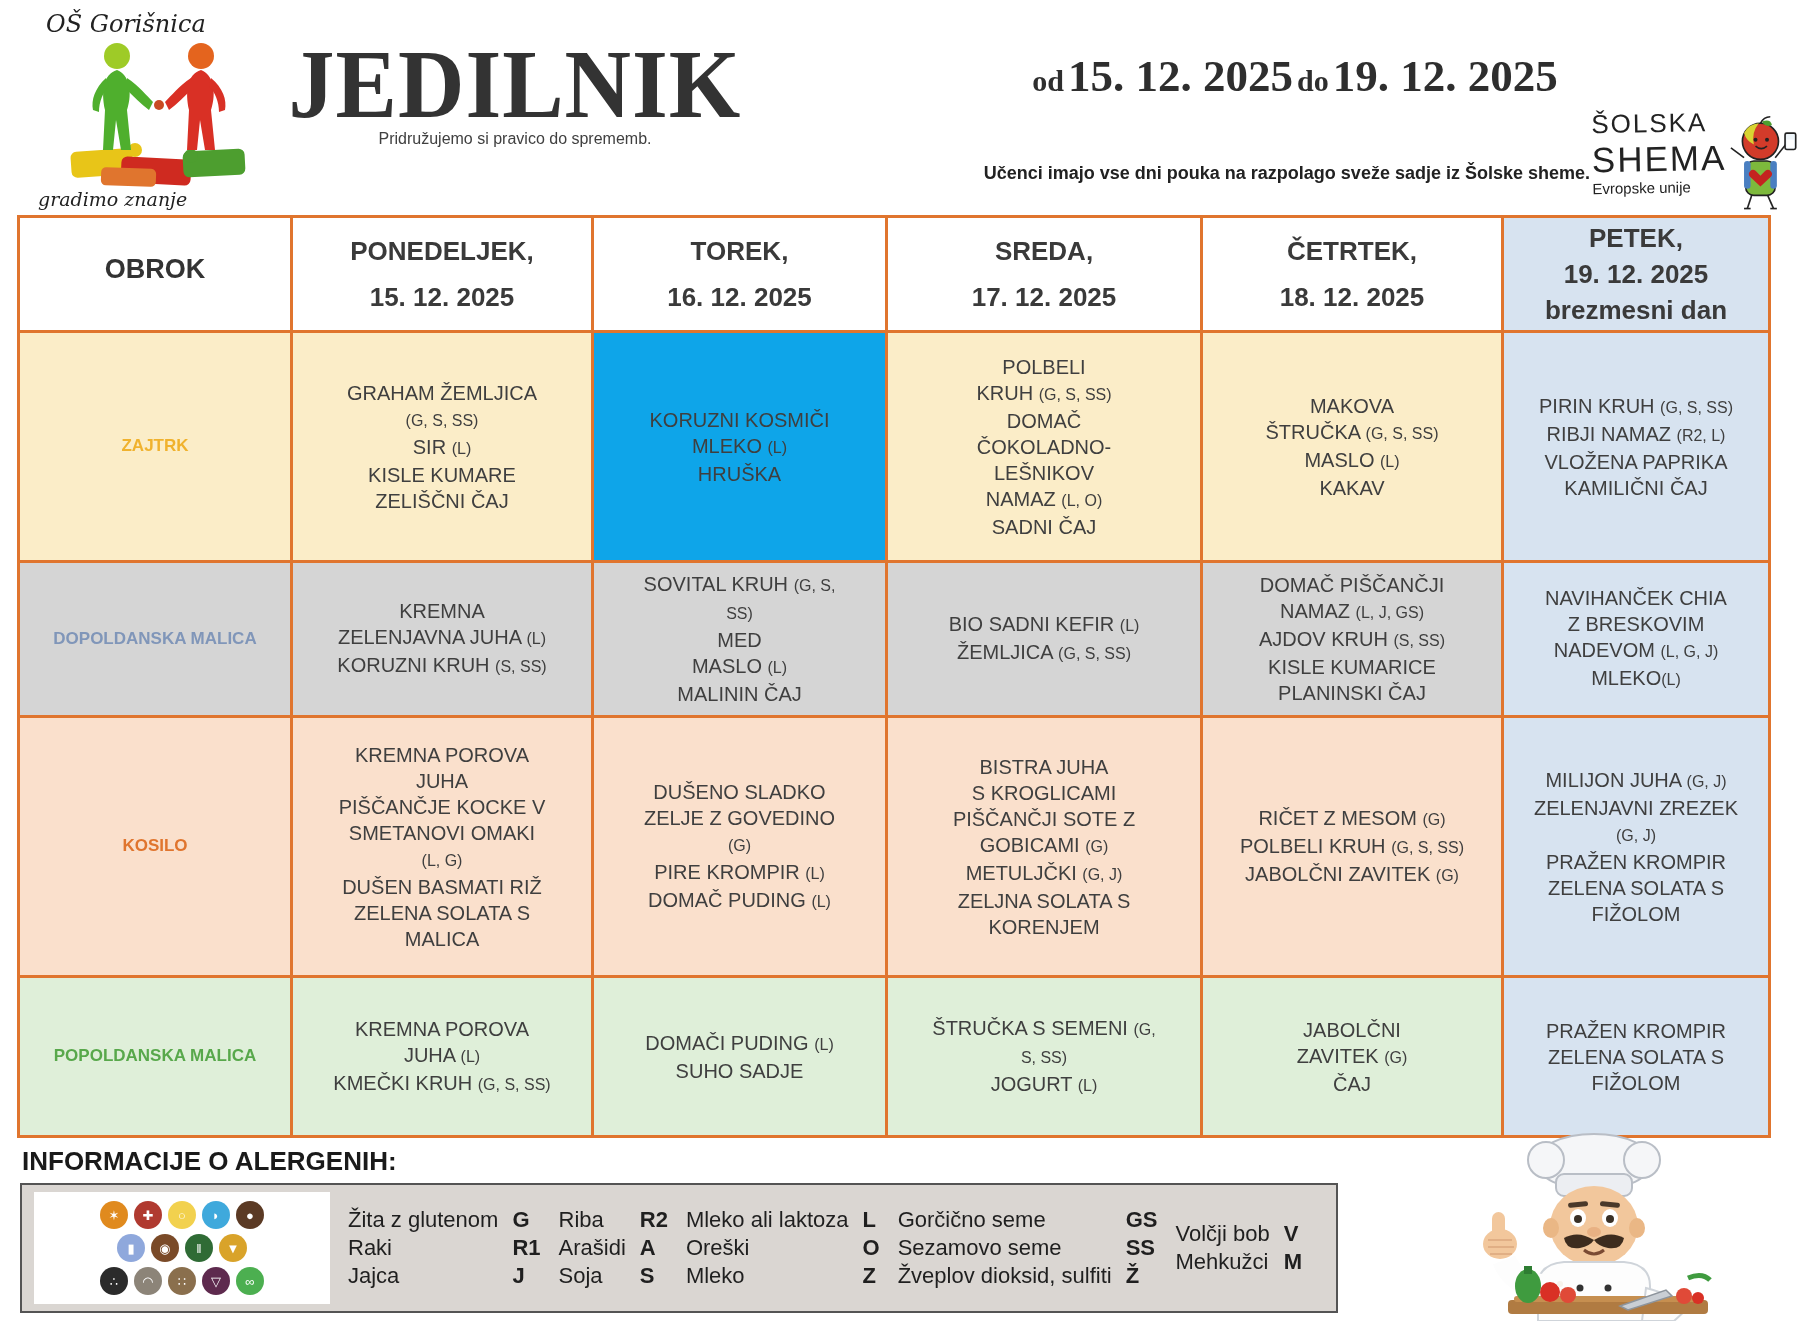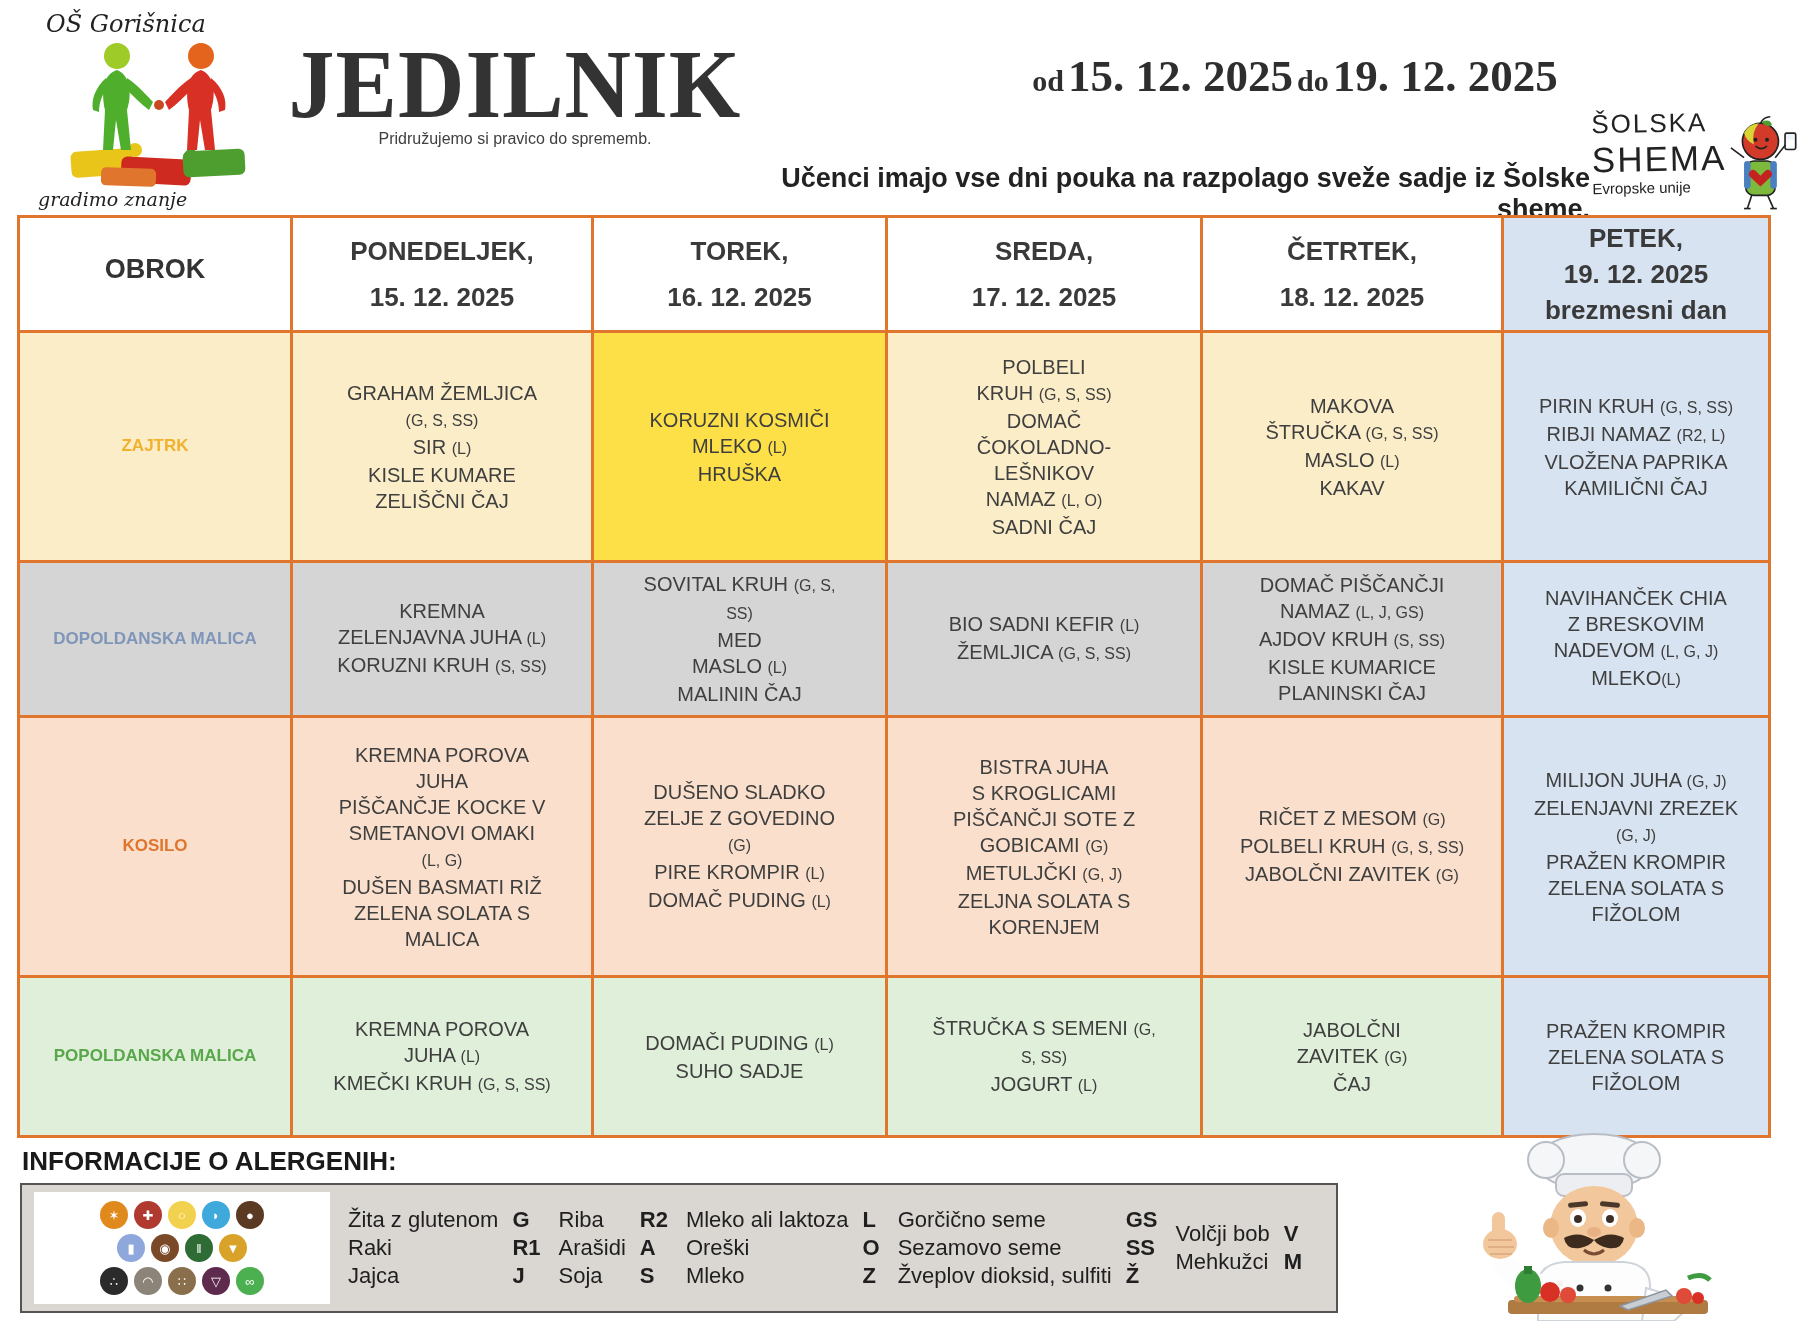--- a/index.html
+++ b/index.html
@@ -14,21 +14,21 @@
                 text-align:left;padding-left:10px;margin-top:-4px;}
   .title-block{position:absolute;left:245px;top:38px;width:540px;text-align:center;}
   .main-title{font-family:"Liberation Serif",serif;font-weight:bold;font-size:92px;line-height:1.0;
               color:#333;letter-spacing:1px;transform:scaleY(1.05);margin:0;}
   .subtitle{font-size:16px;color:#404040;margin-top:0;}
   .date-range{position:absolute;left:1010px;top:50px;width:570px;text-align:center;
               font-family:"Liberation Serif",serif;font-weight:bold;color:#2e2e2e;}
   .date-big{font-size:45px;}
   .date-small{font-size:30px;}
   .note{position:absolute;left:690px;top:163px;width:900px;text-align:right;
-        font-size:27px;font-weight:bold;color:#222;}
+        font-size:18px;font-weight:bold;color:#222;}
   .shema-logo{position:absolute;left:1592px;top:108px;width:205px;height:115px;display:flex;}
   .shema-text{font-family:"Liberation Sans",sans-serif;color:#222;transform:rotate(-1deg);}
   .shema-l1{font-size:26px;letter-spacing:2px;}
   .shema-l2{font-size:35px;letter-spacing:2px;}
   .shema-l3{font-size:15px;}
 
   
   table.menu{position:absolute;left:17px;top:215px;border-collapse:collapse;table-layout:fixed;}
   table.menu td{border:3px solid #e0752e;vertical-align:middle;text-align:center;padding:2px 4px;}
   td.corner{border:none;background:#fff;vertical-align:bottom;}
@@ -178,21 +178,21 @@
 
     <tr style="height:230px">
       <td class="meal-label" style="background: rgb(251, 237, 200); color: rgb(240, 178, 46);">ZAJTRK</td>
       <td class="menu-cell" style="background: rgb(251, 237, 200);">
             <div class="menu-line">GRAHAM ŽEMLJICA</div>
             <div class="menu-line"><span class="al-small">(G, S, SS)</span></div>
             <div class="menu-line">SIR <span class="al-small">(L)</span></div>
             <div class="menu-line">KISLE KUMARE</div>
             <div class="menu-line">ZELIŠČNI ČAJ</div>
           </td>
-      <td class="menu-cell" style="background: #fde047;">
+      <td class="menu-cell" style="background: #0ea5e9;">
             <div class="menu-line">KORUZNI KOSMIČI</div>
             <div class="menu-line">MLEKO <span class="al-small">(L)</span></div>
             <div class="menu-line">HRUŠKA</div>
           </td>
       <td class="menu-cell" style="background: rgb(251, 237, 200);">
             <div class="menu-line">POLBELI</div>
             <div class="menu-line">KRUH <span class="al-small">(G, S, SS)</span></div>
             <div class="menu-line">DOMAČ</div>
             <div class="menu-line">ČOKOLADNO-</div>
             <div class="menu-line">LEŠNIKOV</div>

